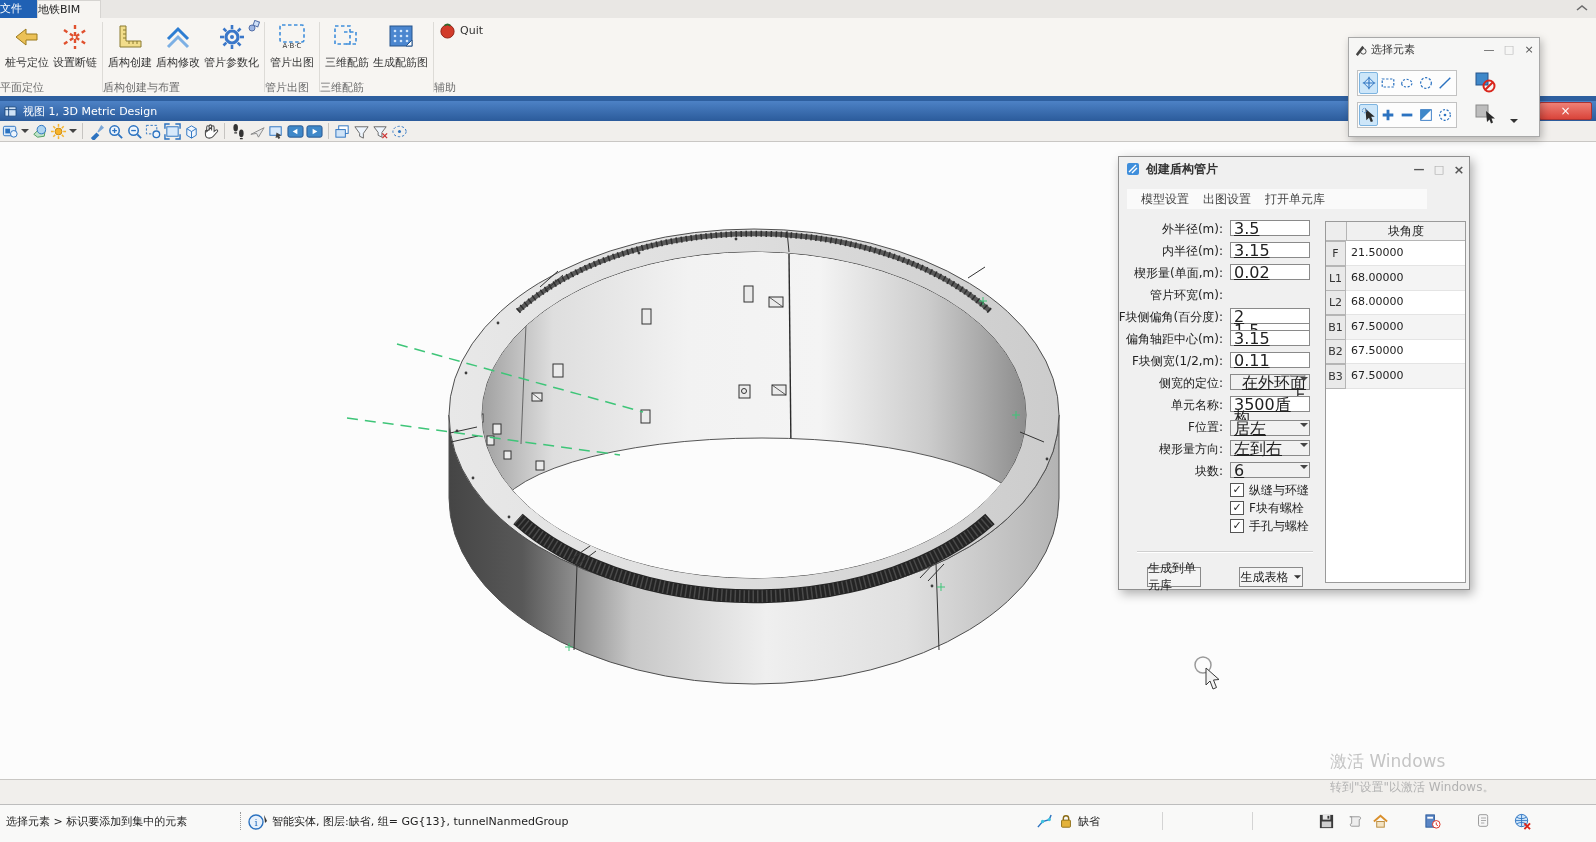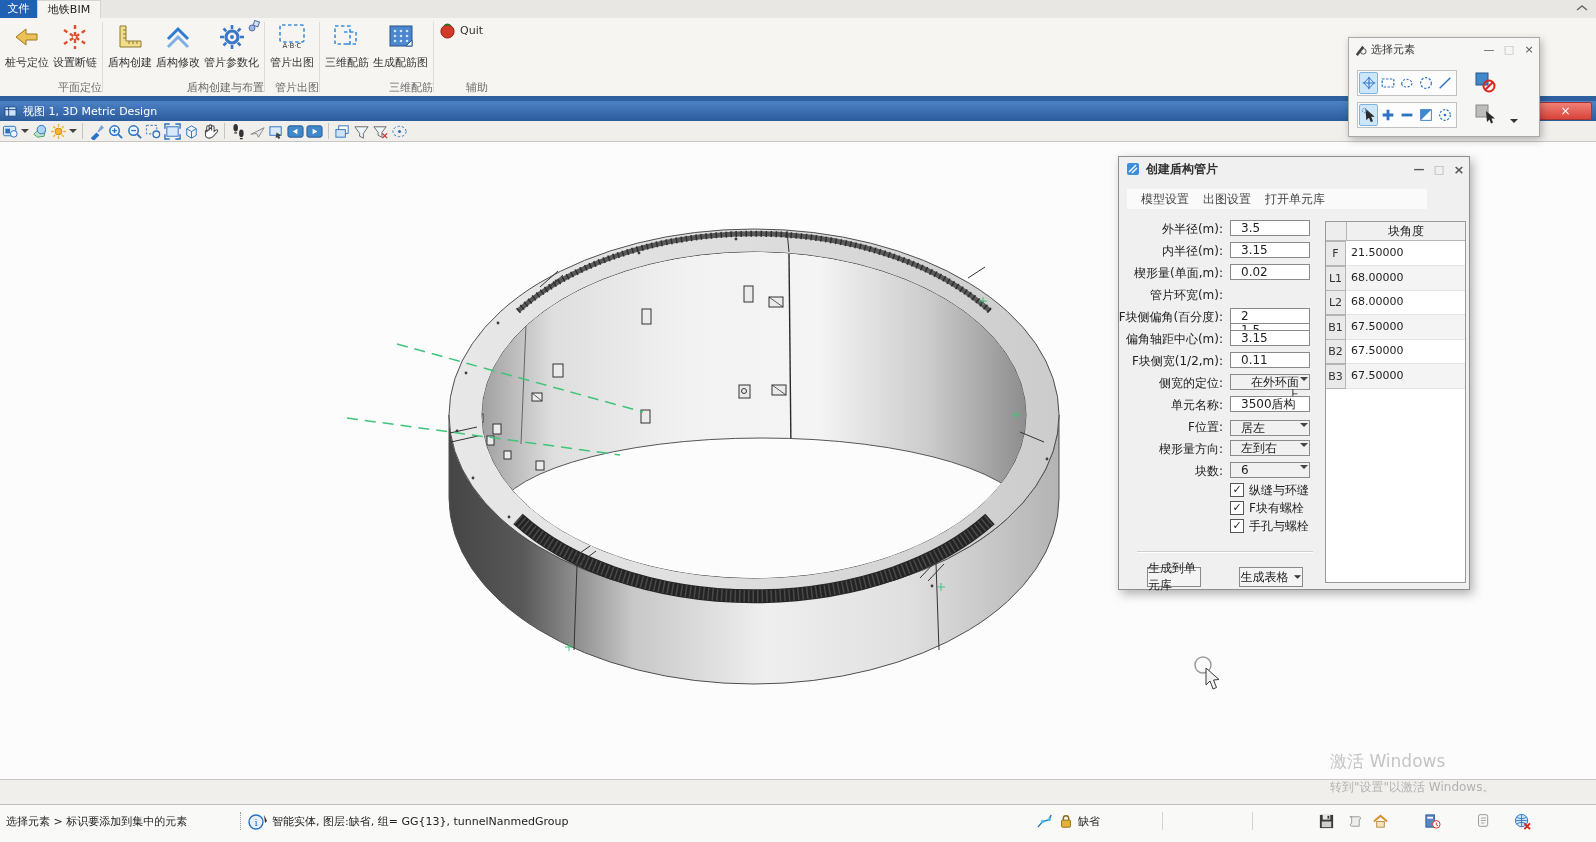--- a/index.html
+++ b/index.html
@@ -5,32 +5,32 @@
   html,body{margin:0;padding:0;}
   body{width:1596px;height:842px;position:relative;overflow:hidden;
        font-family:"DejaVu Sans","Liberation Sans",sans-serif;
        background:#fcfcfc;font-size:11px;color:#222;
        -webkit-font-smoothing:antialiased;}
   .abs{position:absolute;}
   .ic svg{display:block;}
   .vsep{display:inline-block;width:1px;height:16px;background:#c6c4c1;margin:0 3px;vertical-align:middle;}
   
   #tabbar{left:0;top:0;width:1596px;height:18px;background:#e9e7e4;border-bottom:1px solid #d6d4d1;}
-  .tab{position:absolute;top:0;height:18px;line-height:18px;text-align:center;font-size:11px;cursor:default;}
+  .tab{position:absolute;top:0;height:18px;line-height:18px;font-size:11px;cursor:default;}
   #tab-file{left:0;width:37px;background:#2061b4;color:#fff;}
   #tab-bim{left:37px;width:64px;background:#f7f5f2;color:#222;border:1px solid #d6d4d1;border-bottom:none;box-sizing:border-box;}
   #ribbon-collapse{left:1574px;top:2px;width:16px;height:13px;}
   
   #ribbon{left:0;top:18px;width:1596px;height:78px;background:#f7f5f2;border-bottom:1px solid #dbd9d6;display:flex;align-items:stretch;}
   .rgroup{position:relative;padding:1px 3px 13px 3px;display:flex;align-items:flex-start;}
   .rsep{width:1px;background:#dddbd7;margin:4px 0;}
   .rbtn{min-width:44px;padding:0 2px;text-align:center;font-size:11px;color:#333;}
   .rbtn .ric{height:36px;display:flex;align-items:center;justify-content:center;}
   .rbtn.hbtn{display:flex;align-items:center;gap:4px;height:22px;justify-content:flex-end;}
-  .rlabel{position:absolute;left:0;bottom:1px;width:100%;text-align:right;font-size:11px;color:#6b6b6b;}
+  .rlabel{position:absolute;left:0;bottom:1px;width:100%;text-align:left;font-size:11px;color:#6b6b6b;}
   .rcorner{position:absolute;right:4px;top:2px;}
   
   #viewband{left:0;top:96px;width:1596px;height:5px;background:#2e5f9f;}
   #vtitle{left:0;top:101px;width:1596px;height:20px;background:linear-gradient(#4d82c6,#2b5b9b);color:#fff;display:flex;align-items:center;}
   #vtitle .t{margin-left:6px;font-size:11px;}
   .vtbtn{position:absolute;top:102px;height:18px;border:1px solid #8aa3c6;border-radius:2px;box-sizing:border-box;display:flex;align-items:center;justify-content:center;}
   #vt-restore{left:1497px;width:41px;background:linear-gradient(#f4f8fd,#d7e4f4);}
   #vt-close{left:1539px;width:53px;background:linear-gradient(#ef8076,#d9443a);border-color:#a33;color:#fff;font-size:12px;}
   #vtools{left:0;top:121px;width:1596px;height:21px;background:#f1efec;border-bottom:1px solid #c9c7c4;display:flex;align-items:center;padding-left:2px;box-sizing:border-box;gap:2px;}
   
@@ -44,21 +44,21 @@
   .selrow{position:absolute;left:8px;width:100px;height:26px;border:1px solid #c2c2c2;background:#fdfdfd;display:flex;align-items:center;padding:0 1px;box-sizing:border-box;}
   .selrow .tool{width:19px;height:22px;display:flex;align-items:center;justify-content:center;border-radius:2px;}
   .selrow .tool.sel{background:#cde6f9;border:1px solid #7db4e0;box-sizing:border-box;}
   .bigbtn{position:absolute;left:124px;width:24px;height:24px;display:flex;align-items:center;justify-content:center;}
   
   #dialog{left:1118px;top:156px;width:352px;height:434px;background:#f0f0f0;border:1px solid #8f8f8f;box-shadow:3px 4px 10px rgba(0,0,0,.3);z-index:40;box-sizing:border-box;}
   #dialog .ttl{height:24px;display:flex;align-items:center;font-size:12px;color:#333;font-weight:bold;}
   #dialog .ttl .t{margin-left:6px;flex:1;}
   #dmenu{position:absolute;left:8px;top:32px;width:300px;height:20px;background:#fafafa;display:flex;align-items:center;font-size:12px;color:#444;}
   #dmenu span{margin-left:14px;}
-  .dfield{position:absolute;left:111px;width:80px;height:16px;box-sizing:border-box;border:1px solid #8a8a8a;background:#fff;font-size:12px;padding:1px 10px;line-height:13px;}
+  .dfield{position:absolute;left:111px;width:80px;height:16px;box-sizing:border-box;border:1px solid #8a8a8a;background:#fff;font-size:16px;padding:1px 3px;line-height:13px;text-decoration:underline;}
   .dfield.sel{background:#f1f1f1;}
   .dfield .car{position:absolute;right:1px;top:2px;}
   .dlab{position:absolute;width:108px;right:246px;text-align:right;font-size:12px;}
   .dcheck{position:absolute;left:111px;height:14px;display:flex;align-items:center;font-size:12px;}
   .dcheck .box{width:12px;height:12px;border:1px solid #555;background:#fff;margin-right:5px;text-align:center;line-height:11px;font-size:11px;color:#222;}
   #dsep{position:absolute;left:18px;top:394px;width:176px;height:1px;background:#cfcfcf;border-bottom:1px solid #fff;}
   .dbtn{position:absolute;top:410px;height:20px;border:1px solid #8a8a8a;background:#f4f4f4;font-size:12px;display:flex;align-items:center;justify-content:center;box-sizing:border-box;}
   
   #dtable{position:absolute;left:206px;top:64px;width:141px;height:362px;background:#fff;border:1px solid #9a9a9a;box-sizing:border-box;}
   .thead{position:absolute;left:0;top:0;width:100%;height:19px;background:#f0f0f0;border-bottom:1px solid #b5b5b5;box-sizing:border-box;display:flex;}

